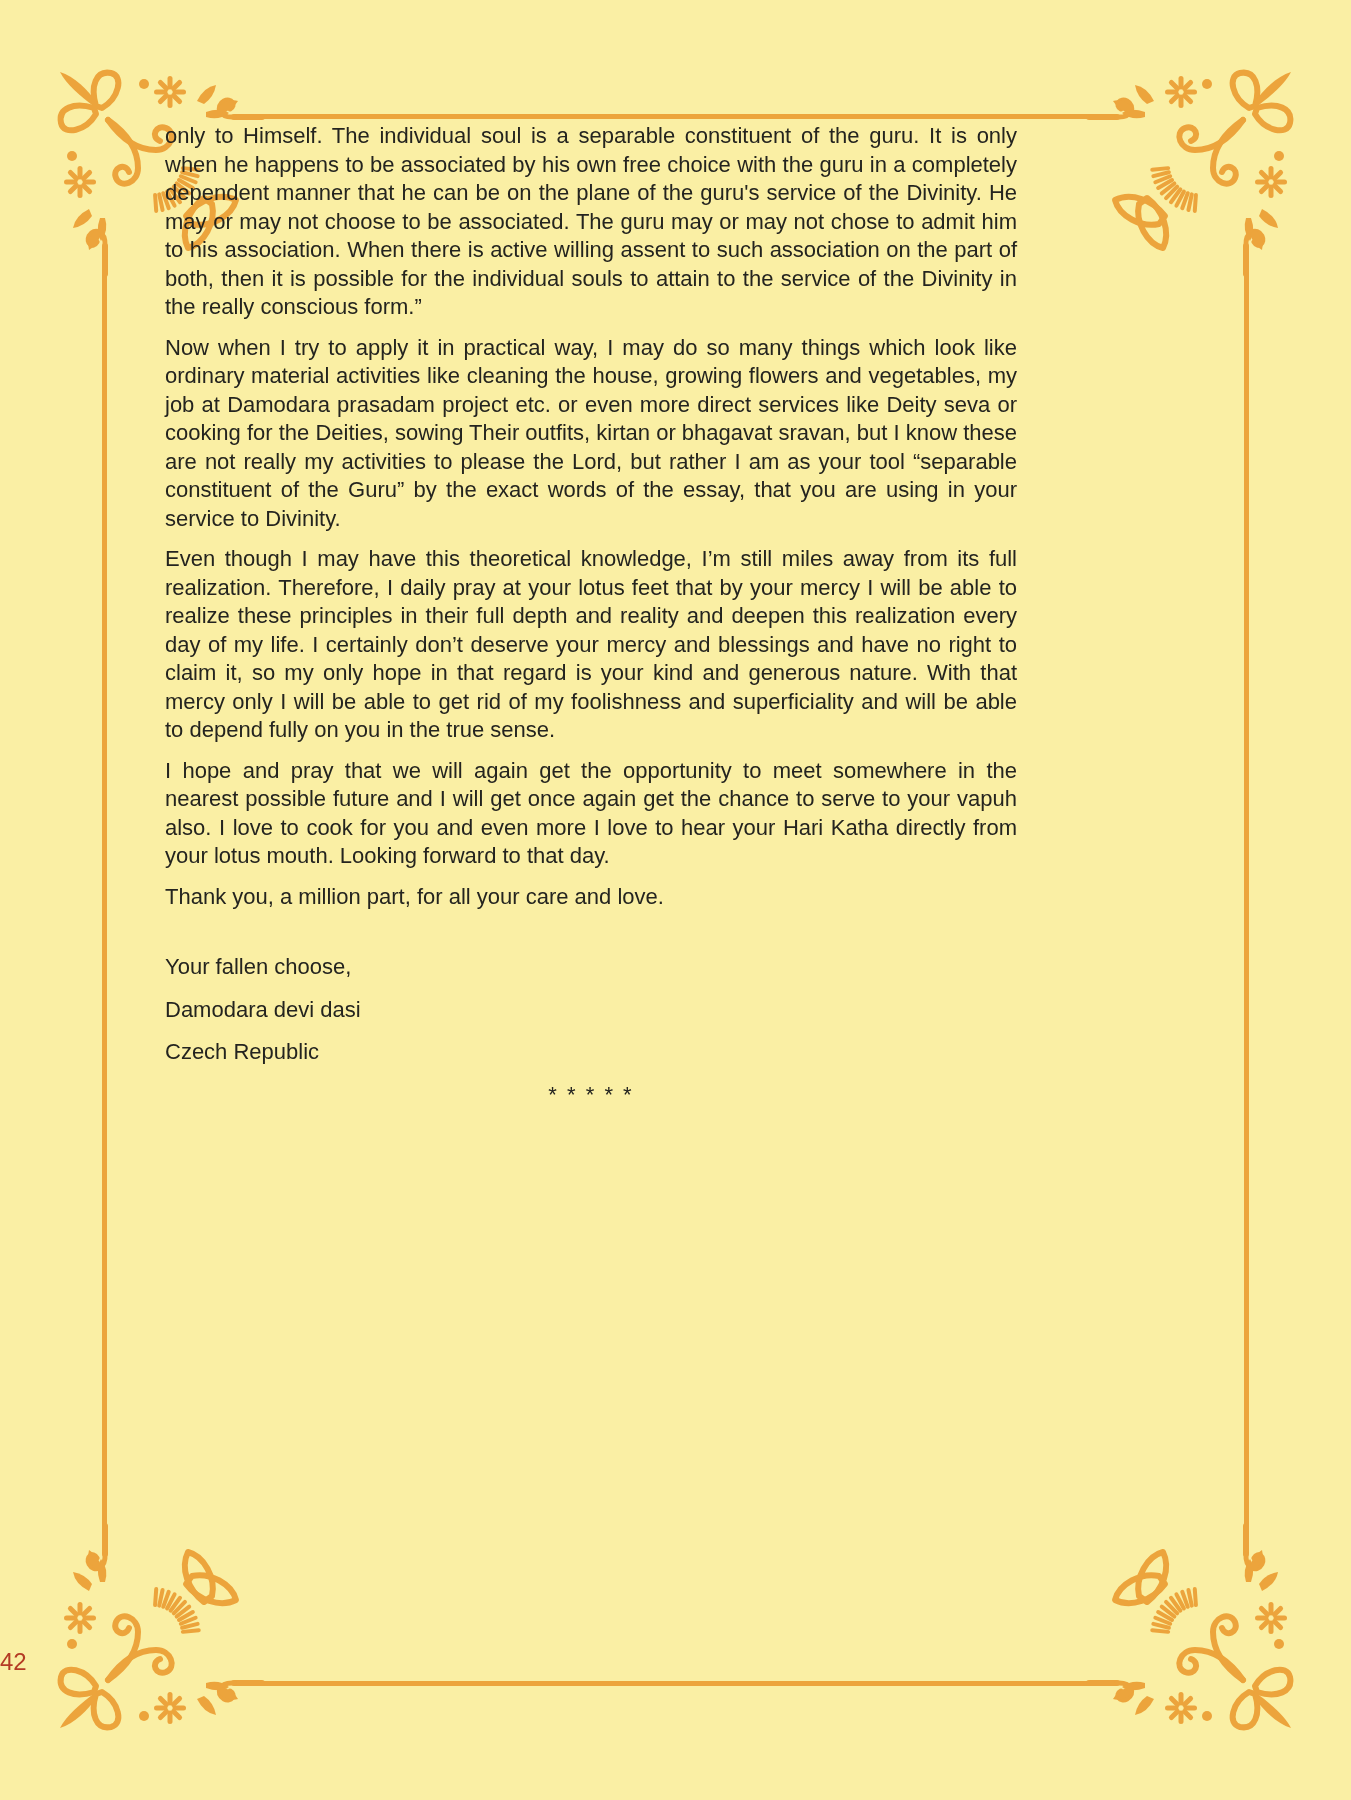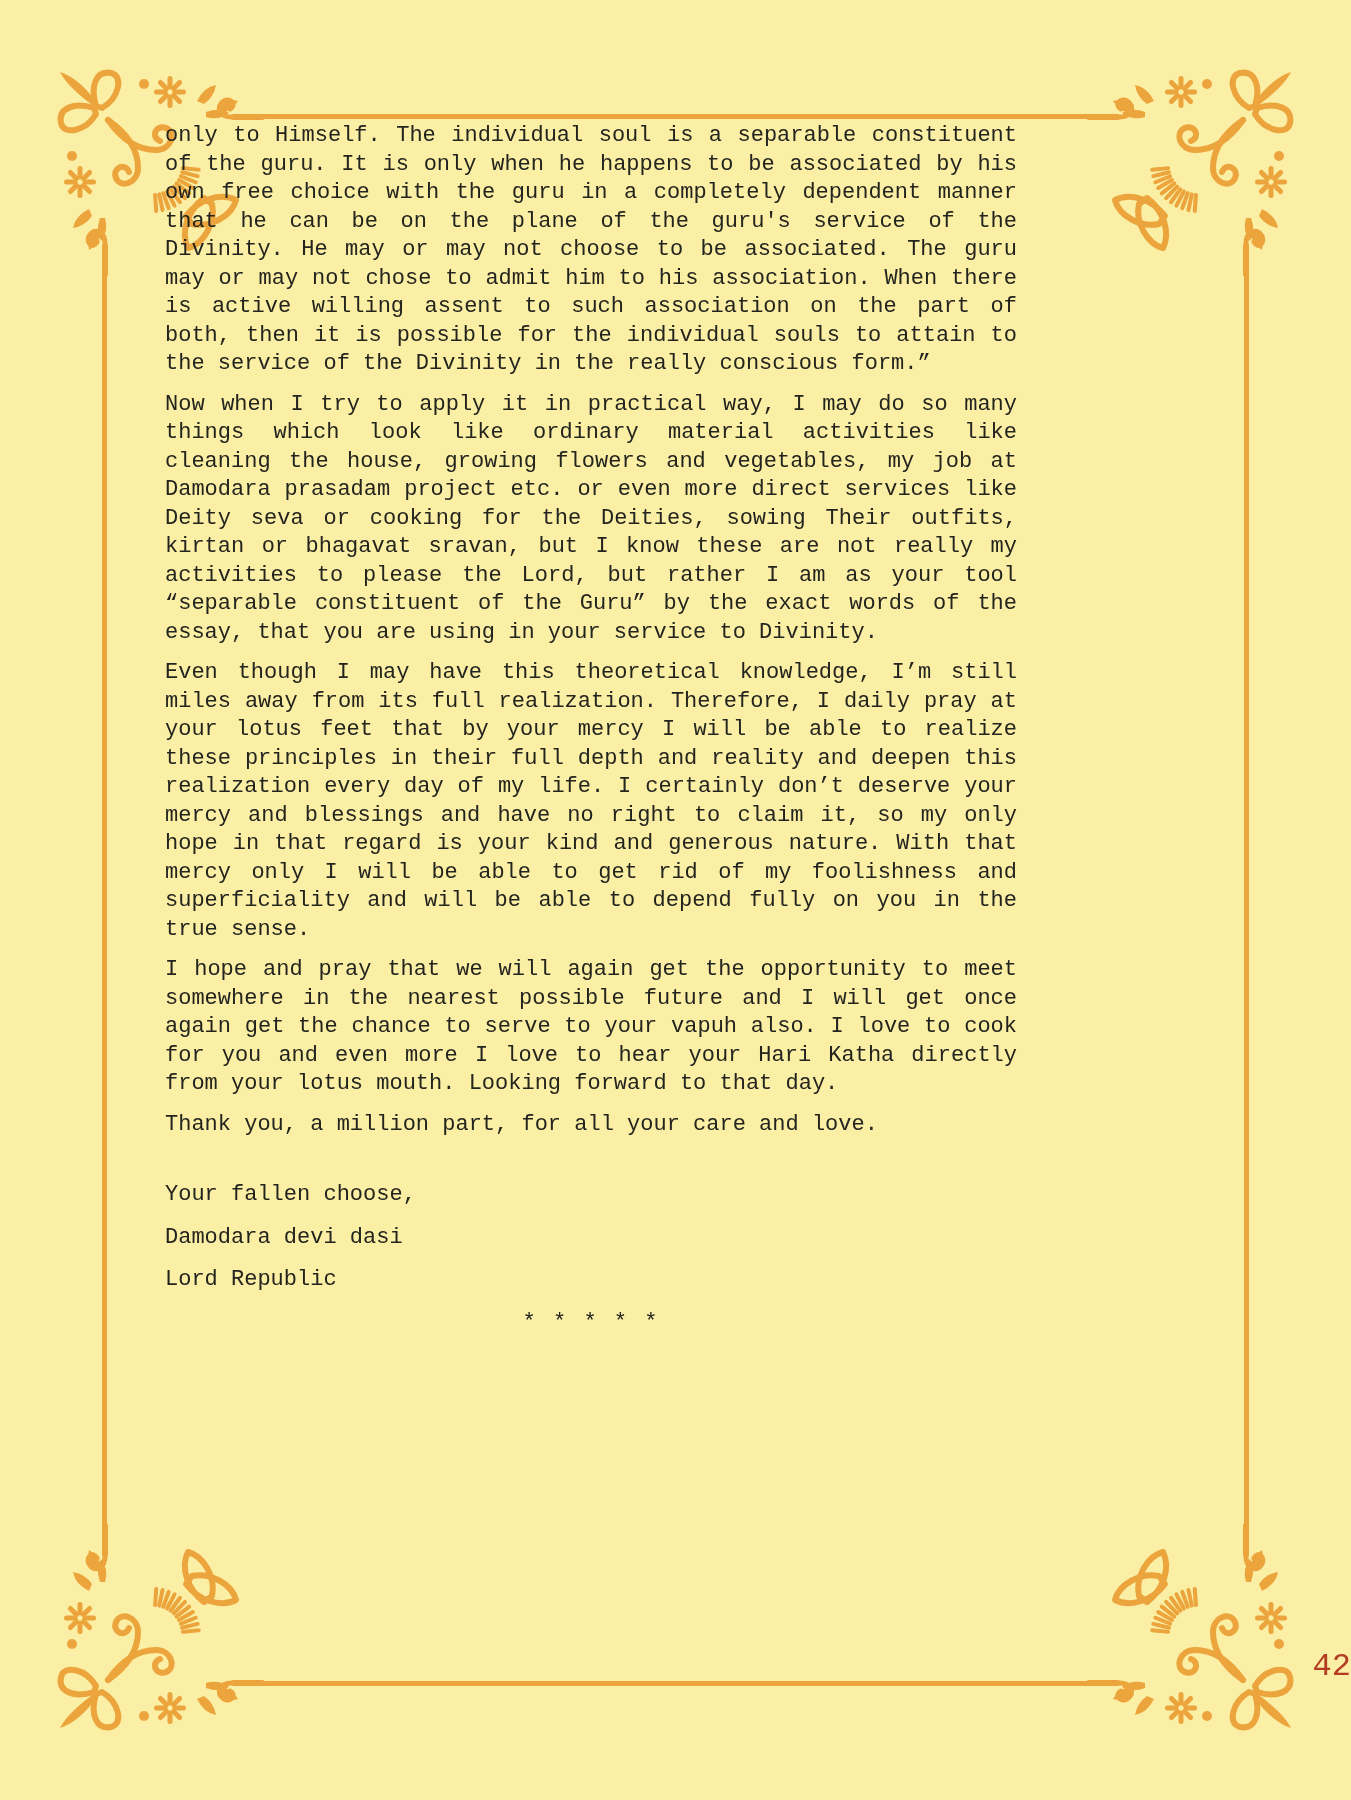--- a/index.html
+++ b/index.html
@@ -7,21 +7,21 @@
     --accent:#eca43c;
     --text:#24241f;
     --page-number:#b43b24;
   }
   html,body{margin:0;padding:0;background:var(--page-bg);}
   .page{
     position:relative;
     width:1351px;height:1800px;
     background:var(--page-bg);
     overflow:hidden;
-    font-family:Liberation Mono, monospace;
+    font-family:Liberation Sans, sans-serif;
     color:var(--text);
   }
   
   .bline{position:absolute;background:var(--accent);}
   .bline.top   {left:258px;top:114px;width:835px;height:5px;}
   .bline.bottom{left:258px;top:1681px;width:835px;height:5px;}
   .bline.left  {left:102px;top:262px;width:5px;height:1272px;}
   .bline.right {left:1244px;top:262px;width:5px;height:1272px;}
   
   .corner{position:absolute;width:230px;height:230px;}
@@ -39,22 +39,22 @@
   .signature{margin-top:42px;}
   .signature p{margin:0 0 14px 0;text-align:left;}
   .separator{
     margin-top:14px;
     text-align:center;
     font-size:22px;
     letter-spacing:2px;
   }
   .page-number{
     position:absolute;left:0;right:0;top:1648px;
-    text-align:right;
-    font-size:32px;
+    text-align:left;
+    font-size:24px;
     color:var(--page-number);
   }
 </style>
 </head>
 <body>
 
 <div class="page">
 
   <svg width="0" height="0" style="position:absolute">
     <defs>
@@ -132,21 +132,21 @@
   <div class="letter">
     <p>only to Himself. The individual soul is a separable constituent of the guru. It is only when he happens to be associated by his own free choice with the guru in a completely dependent manner that he can be on the plane of the guru's service of the Divinity. He may or may not choose to be associated. The guru may or may not chose to admit him to his association. When there is active willing assent to such association on the part of both, then it is possible for the individual souls to attain to the service of the Divinity in the really conscious form.”</p>
     <p>Now when I try to apply it in practical way, I may do so many things which look like ordinary material activities like cleaning the house, growing flowers and vegetables, my job at Damodara prasadam project etc. or even more direct services like Deity seva or cooking for the Deities, sowing Their outfits, kirtan or bhagavat sravan, but I know these are not really my activities to please the Lord, but rather I am as your tool “separable constituent of the Guru” by the exact words of the essay, that you are using in your service to Divinity.</p>
     <p>Even though I may have this theoretical knowledge, I’m still miles away from its full realization. Therefore, I daily pray at your lotus feet that by your mercy I will be able to realize these principles in their full depth and reality and deepen this realization every day of my life. I certainly don’t deserve your mercy and blessings and have no right to claim it, so my only hope in that regard is your kind and generous nature. With that mercy only I will be able to get rid of my foolishness and superficiality and will be able to depend fully on you in the true sense.</p>
     <p>I hope and pray that we will again get the opportunity to meet somewhere in the nearest possible future and I will get once again get the chance to serve to your vapuh also. I love to cook for you and even more I love to hear your Hari Katha directly from your lotus mouth. Looking forward to that day.</p>
     <p>Thank you, a million part, for all your care and love.</p>
 
     <div class="signature">
       <p>Your fallen choose,</p>
       <p>Damodara devi dasi</p>
-      <p>Lord Republic</p>
+      <p>Czech Republic</p>
     </div>
 
     <div class="separator">* * * * *</div>
   </div>
 
   <div class="page-number">42</div>
 
 </div>
 
 </body></html>

